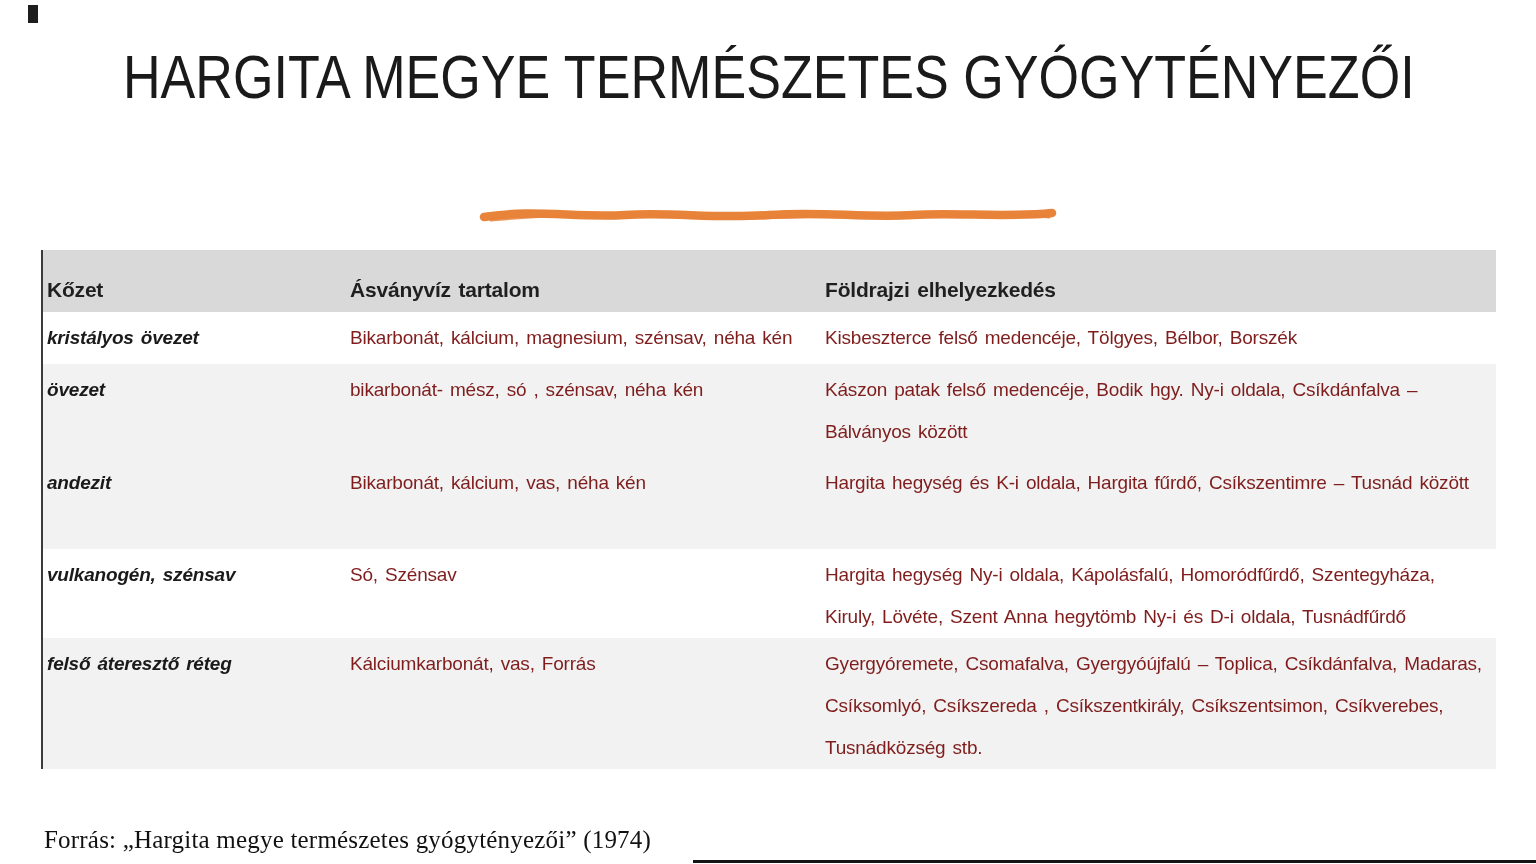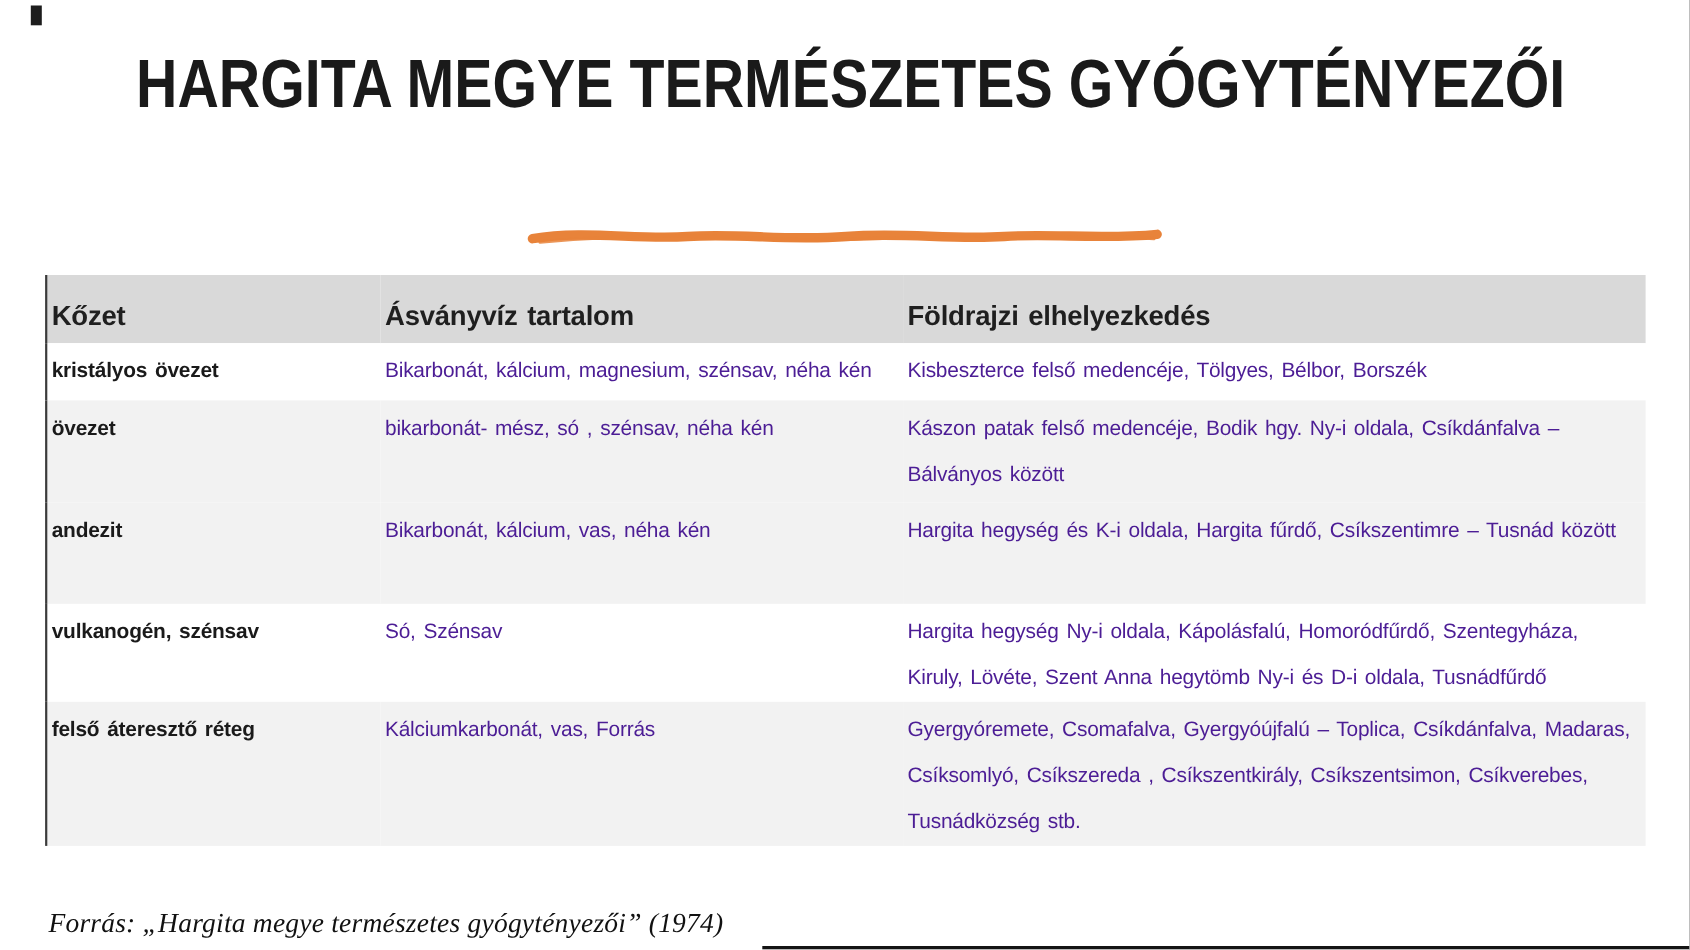--- a/index.html
+++ b/index.html
@@ -8,53 +8,53 @@
   }
   *{margin:0;padding:0;box-sizing:border-box;}
   html,body{background:#888;}
   .slide{
     position:relative;width:1536px;height:864px;background:#ffffff;
     overflow:hidden;margin:0 auto;
     font-family:"Liberation Sans",sans-serif;color:var(--text);
   }
   .corner-mark{position:absolute;left:28px;top:5px;width:10px;height:18px;background:#1d1d1d;}
   .titles{position:absolute;top:44px;left:0;width:100%;text-align:center;color:var(--dark);}
-  .titles h1,.titles h2{font-weight:700;line-height:1.08;}
+  .titles h1,.titles h2{font-weight:400;line-height:1.08;}
   .t1{display:inline-block;font-size:62px;letter-spacing:0px;transform:scaleX(0.84);transform-origin:50% 50%;white-space:nowrap;}
   .t2{display:inline-block;font-size:55px;transform:scaleX(0.88);transform-origin:50% 50%;}
   .squiggle{position:absolute;left:477px;top:201px;}
   .mineral-table{
     position:absolute;left:41px;top:250px;width:1454px;
     border-collapse:collapse;table-layout:fixed;
     border-left:2px solid var(--border-dark);
     font-size:19px;letter-spacing:-0.2px;word-spacing:2px;
   }
   .mineral-table col.w1{width:304px;}
   .mineral-table col.w2{width:475px;}
   .mineral-table col.w3{width:675px;}
   .mineral-table thead tr{height:62px;background:var(--header-bg);}
   .mineral-table th{
     text-align:left;vertical-align:bottom;padding:0 6px 10px 4px;
-    font-size:25px;font-weight:700;color:#1F1F1F;letter-spacing:-0.2px;
+    font-size:21px;font-weight:700;color:#1F1F1F;letter-spacing:-0.2px;
   }
   .mineral-table td{
-    vertical-align:top;padding:5px 10px 0 4px;line-height:42px;color:#4c1d95;
+    vertical-align:top;padding:5px 10px 0 4px;line-height:42px;color:#7f1d1d;
   }
-  .mineral-table td.c-rock{font-weight:700;color:#1A1A1A;}
+  .mineral-table td.c-rock{font-weight:700;color:#1A1A1A;font-style:italic;}
   .mineral-table tbody tr{background:#ffffff;}
   .mineral-table tbody tr.alt{background:var(--alt-bg);}
   .mineral-table tbody tr:nth-child(1){height:52px;}
   .mineral-table tbody tr:nth-child(2){height:93px;}
   .mineral-table tbody tr:nth-child(3){height:92px;}
   .mineral-table tbody tr:nth-child(4){height:52px;}
   .mineral-table tbody tr:nth-child(5){height:92px;}
   .mineral-table tbody tr:nth-child(6){height:128px;}
   .source{
     position:absolute;left:44px;top:826px;
-    font-family:"Liberation Serif",serif;font-style:italic;
+    font-family:"Liberation Serif",serif;
     font-size:25px;color:#111111;letter-spacing:0.2px;
   }
   .bottom-line{position:absolute;left:693px;top:860px;width:843px;height:3px;background:#141414;}
 </style>
 </head>
 <body>
 
 <div class="slide">
 
   <div class="corner-mark"></div>

